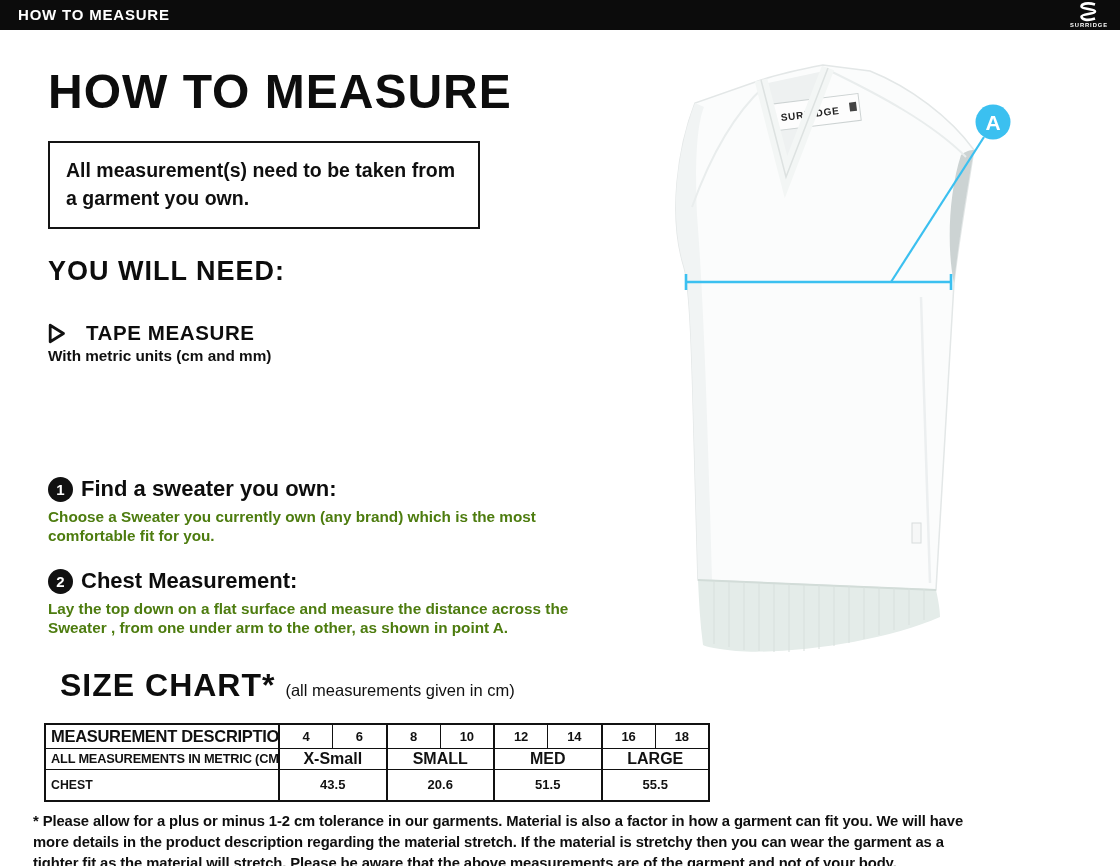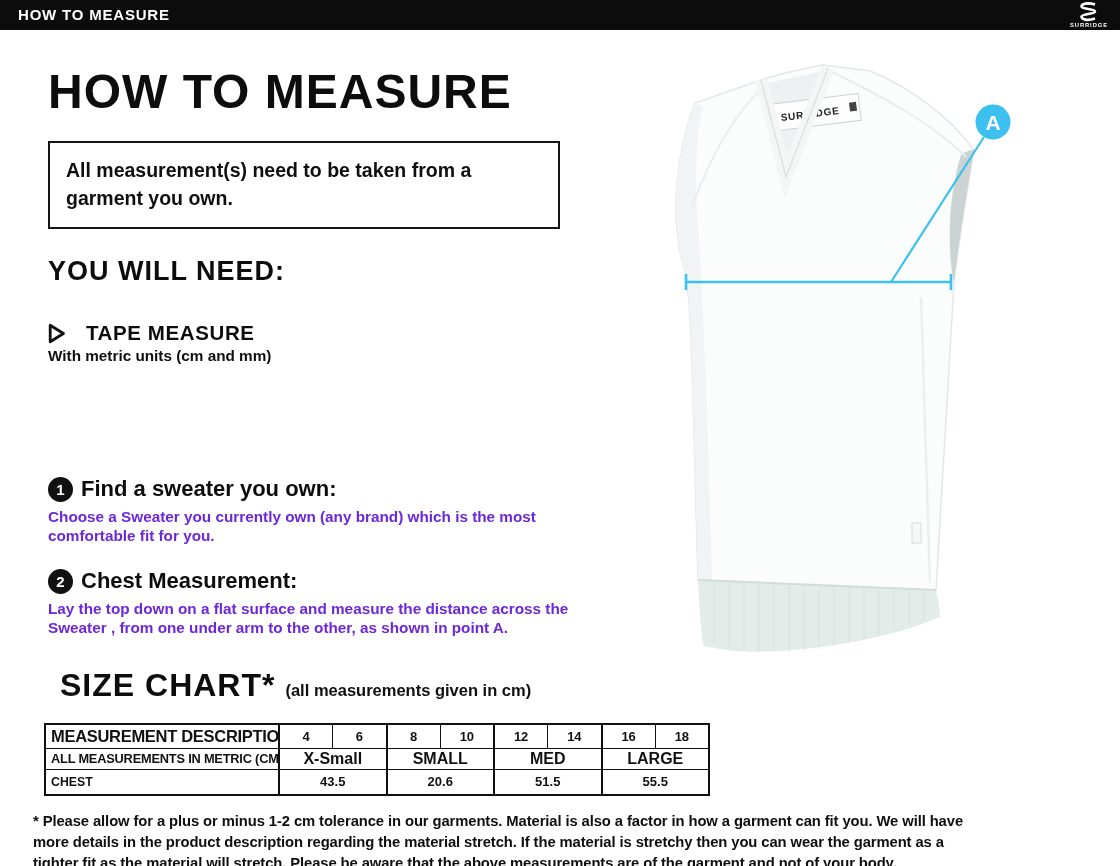--- a/index.html
+++ b/index.html
@@ -9,59 +9,59 @@
 
   
   .topbar { position:absolute; left:0; top:0; width:1120px; height:30px; background:#0c0c0c; }
   .topbar-title { position:absolute; left:18px; top:0; line-height:30px; color:#fff;
     font-size:15px; font-weight:800; letter-spacing:0.8px; }
   .topbar-logo { position:absolute; right:8px; top:1px; width:44px; height:28px; }
 
   
   .hero-title { position:absolute; left:48px; top:64px; font-size:48px; font-weight:800;
     letter-spacing:1px; color:#0d0d0d; }
-  .note-box { position:absolute; left:48px; top:141px; width:512px; border:2.5px solid #141414;
+  .note-box { position:absolute; left:48px; top:141px; width:432px; border:2.5px solid #141414;
     padding:13px 16px 15px 16px; font-size:19.5px; font-weight:700; line-height:28px; color:#0f0f0f; }
   .need-heading { position:absolute; left:48px; top:256px; font-size:27px; font-weight:800;
     letter-spacing:1px; color:#0d0d0d; }
 
   .need-item { position:absolute; left:48px; }
   .need-item.tape { top:321px; }
   .need-item.sweater { top:391px; }
   .need-row { display:flex; align-items:center; gap:20px; }
   .tri-icon { width:18px; height:21px; flex:0 0 auto; }
   .need-title { font-size:20.5px; font-weight:800; letter-spacing:0.6px; color:#0d0d0d; }
   .need-desc { margin-top:2px; font-size:15.3px; font-weight:700; color:#101010; }
 
   .step { position:absolute; left:48px; }
   .step.s1 { top:476px; }
   .step.s2 { top:568px; }
   .step-head { display:flex; align-items:center; gap:8px; }
   .step-num { width:25px; height:25px; border-radius:50%; background:#111; color:#fff;
     font-size:15px; font-weight:800; text-align:center; line-height:25px; flex:0 0 auto; }
   .step-title { font-size:22px; font-weight:800; color:#0d0d0d; }
   .step-desc { margin-top:6px; max-width:532px; font-size:15.3px; font-weight:700;
-    line-height:18.5px; color:#6d28d9; }
+    line-height:18.5px; color:#4d7c0f; }
 
   .sizechart-heading { position:absolute; left:60px; top:667px; display:flex; align-items:baseline; gap:10px; }
   .sizechart-heading .big { font-size:32px; font-weight:800; letter-spacing:1px; color:#0d0d0d; }
-  .sizechart-heading .small { font-size:16.5px; font-weight:700; color:#101010; }
+  .sizechart-heading .small { font-size:16.5px; font-weight:400; color:#101010; }
 
   
   .size-table { position:absolute; left:44px; top:723px; border-collapse:collapse;
     table-layout:fixed; width:664px; }
   .size-table td { border:1.4px solid #111; text-align:center; vertical-align:middle;
     overflow:hidden; white-space:nowrap; }
   .size-table { border:2.4px solid #111; }
   .size-table td.lbl { text-align:left; padding-left:5px; }
   .size-table tr.r1 td { height:24px; font-size:13px; font-weight:700; }
   .size-table tr.r1 td.lbl { font-size:16.5px; font-weight:800; letter-spacing:-0.3px; }
   .size-table tr.r2 td { height:21px; font-size:16px; font-weight:800; }
   .size-table tr.r2 td.lbl { font-size:12.8px; font-weight:800; letter-spacing:-0.2px; }
-  .size-table tr.r3 td { height:26px; font-size:13px; font-weight:700; }
+  .size-table tr.r3 td { height:32px; font-size:13px; font-weight:700; }
   .size-table tr.r3 td.lbl { font-size:12.3px; font-weight:800; }
   .size-table td.grp { border-left:2.4px solid #111; }
 
   
   .footnote { position:absolute; left:33px; top:811px; width:1070px; font-size:14.8px;
     font-weight:700; line-height:21px; color:#0f0f0f; letter-spacing:-0.1px; }
 
   
   .garment-wrap { position:absolute; left:618px; top:55px; width:440px; height:625px; }
   svg text { font-family:"Liberation Sans", sans-serif; }

